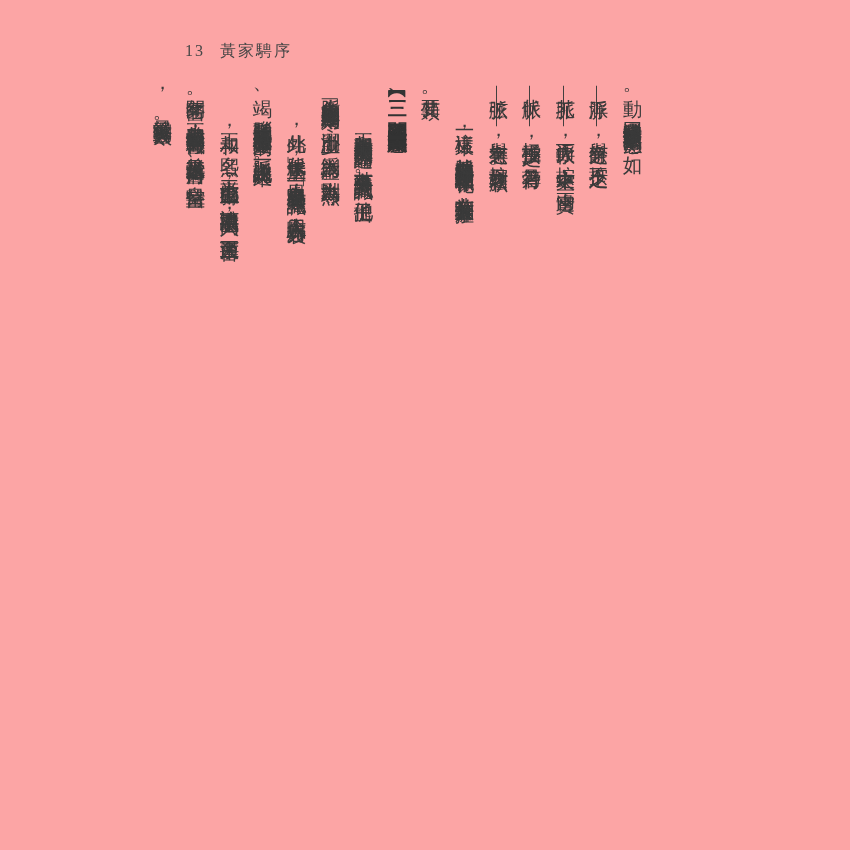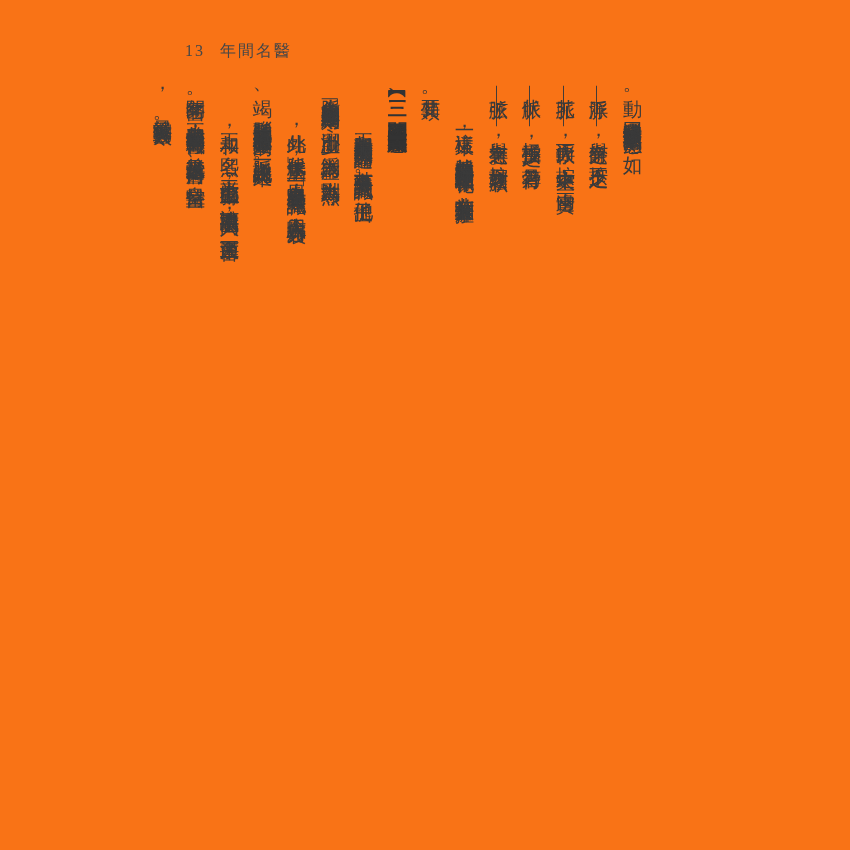--- a/index.html
+++ b/index.html
@@ -5,21 +5,21 @@
   html, body {
     margin: 0;
     padding: 0;
     background: #ffffff;
     font-family: "Liberation Serif", "DejaVu Serif", serif;
   }
   .page {
     position: relative;
     width: 850px;
     height: 850px;
-    background: #f97316;
+    background: #fca5a5;
     overflow: hidden;
   }
   .running-header {
     position: absolute;
     left: 185px;
     top: 41px;
     display: flex;
     align-items: baseline;
     gap: 15px;
     color: #474747;
@@ -56,21 +56,21 @@
     color: #333333;
   }
 </style>
 </head>
 <body>
 
 <div class="page">
 
   <div class="running-header">
     <span>13</span>
-    <span>年間名醫</span>
+    <span>黃家騁序</span>
   </div>
 
   <div class="text-block">
     <div class="col" style="left:615px">動。同時還具體描述了脈象的指下感覺，如：</div>
     <div class="col" style="left:581px">浮脈——舉之有餘，按之不足。</div>
     <div class="col" style="left:548px">芤脈——浮大而軟，按之中央空，兩邊實。</div>
     <div class="col" style="left:514px">伏脈——極重指按之，著骨乃得。</div>
     <div class="col" style="left:481px">弦脈——舉之無有，按之如弓弦狀。</div>
     <div class="col indent" style="left:447px">這樣一來，就使脈名和脈象特點達到了統一和標準化，非常有利於臨床掌握</div>
     <div class="col" style="left:413px">其要領。</div>

